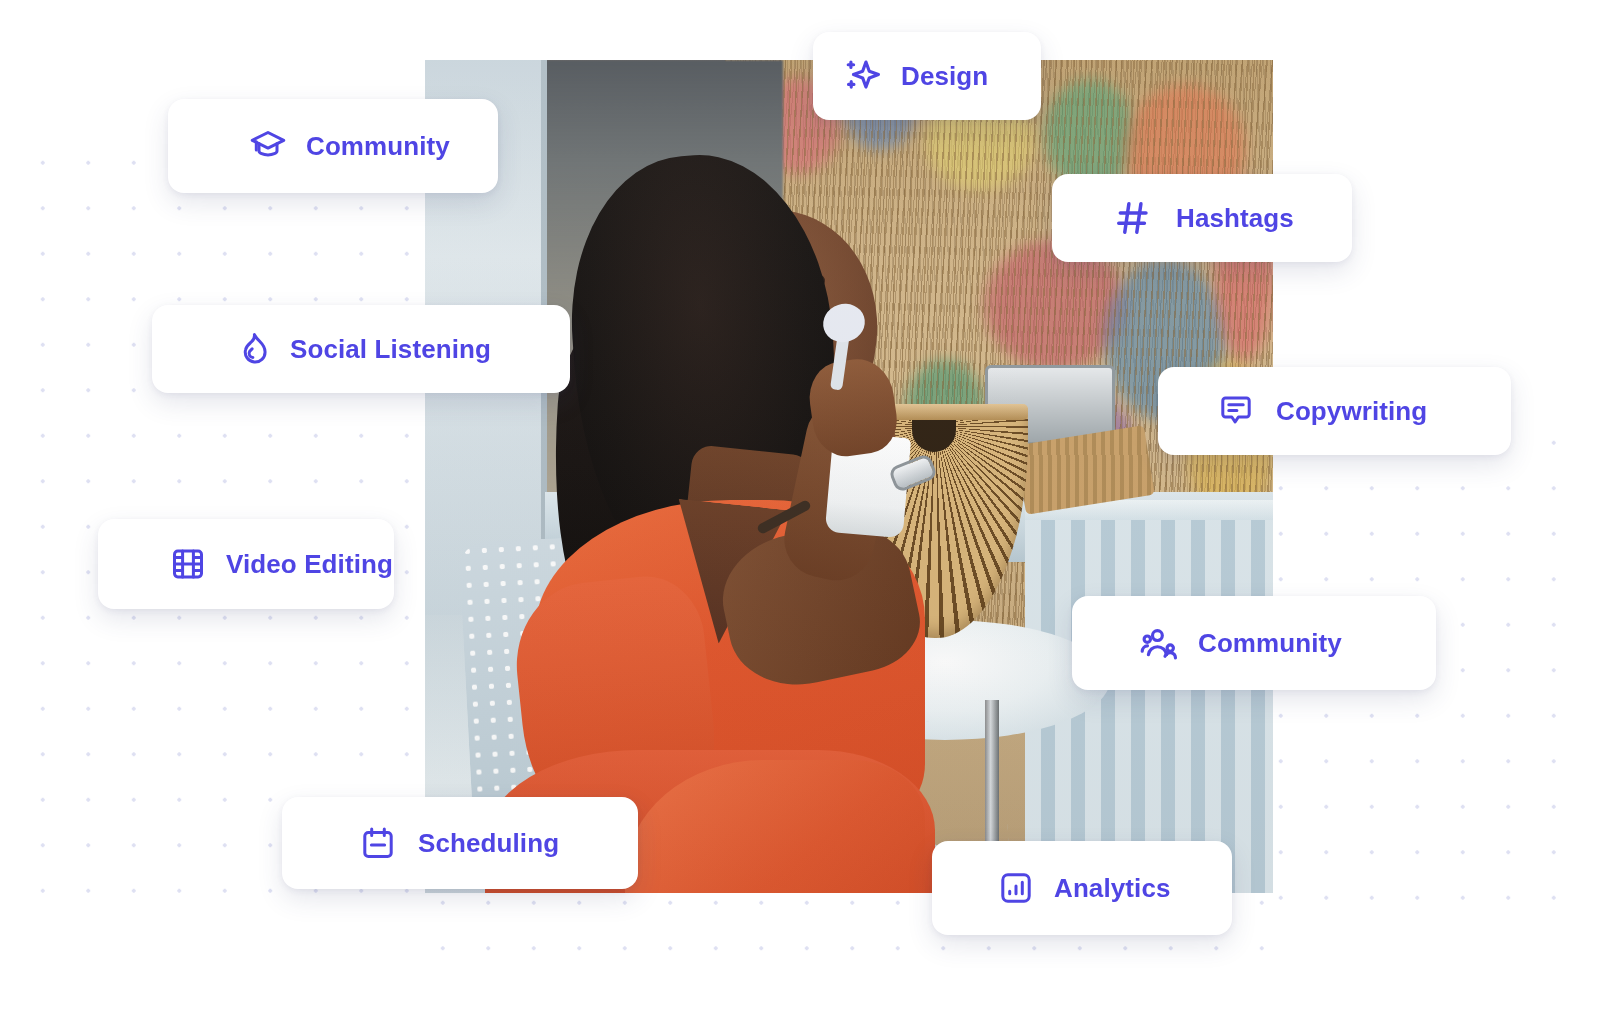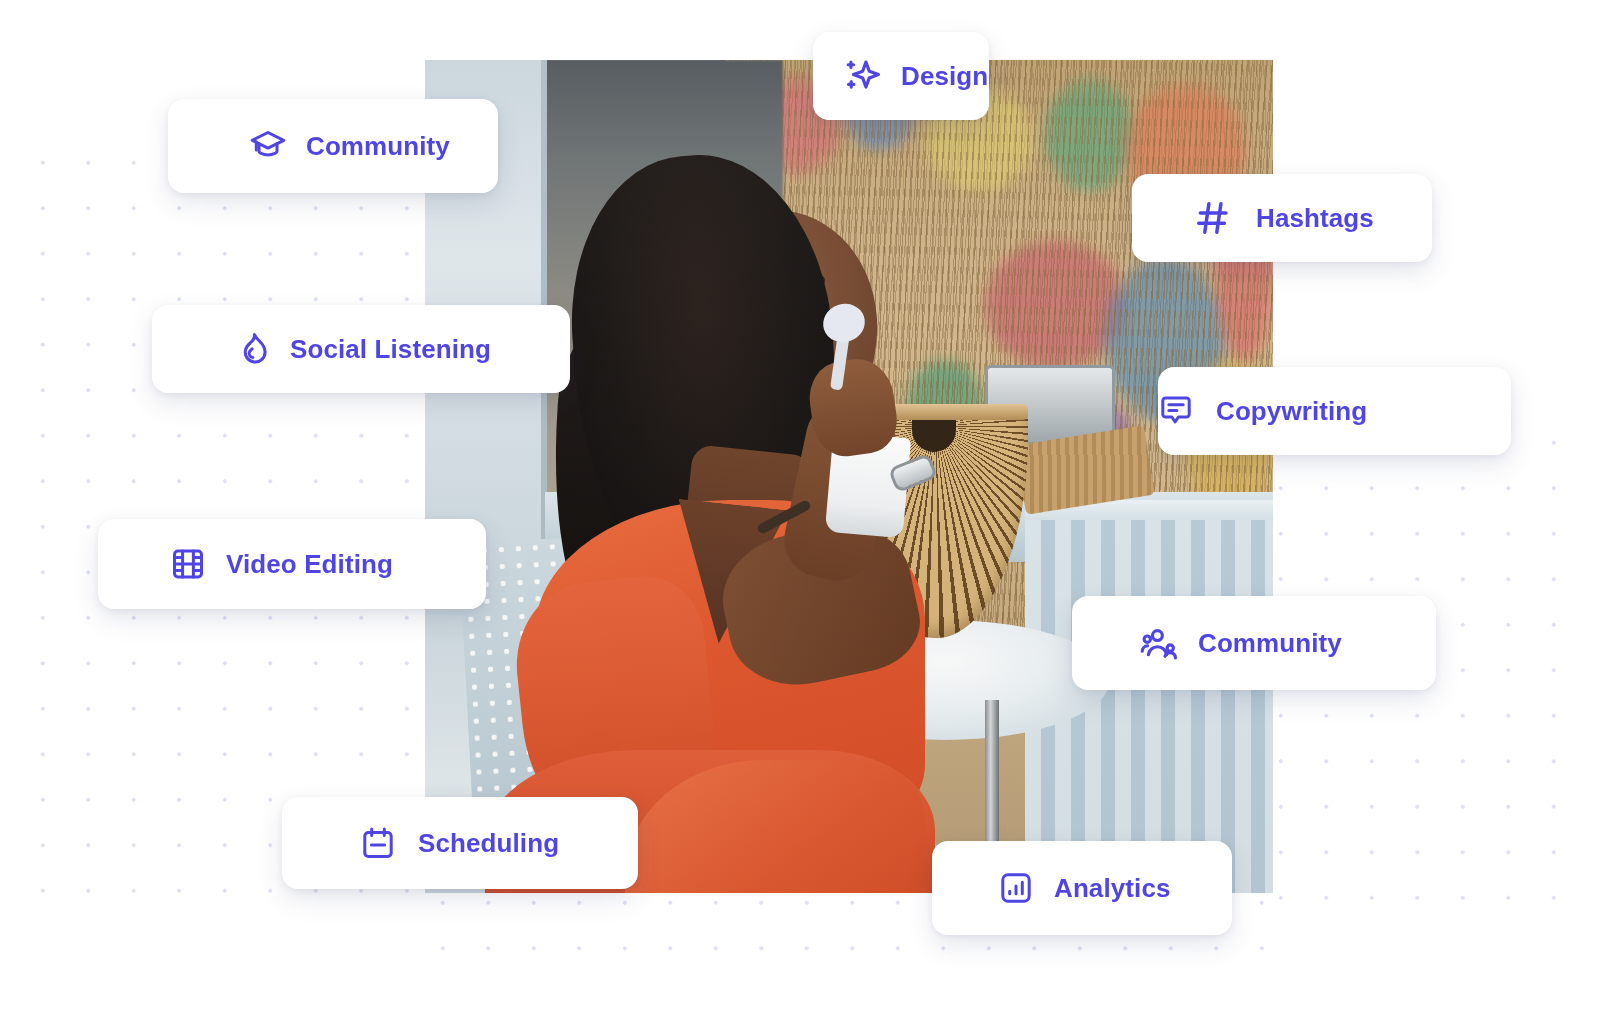--- a/index.html
+++ b/index.html
@@ -324,25 +324,25 @@
   .card .lbl {
     color: #4f45e4;
     font-size: 26px;
     font-weight: 700;
     letter-spacing: .1px;
     white-space: nowrap;
   }
   .card svg { display: block; }
 
   #card-research        { left: 168px;  top: 99px;  width: 330px; height: 94px;  padding-left: 82px; gap: 20px; }
-  #card-design          { left: 813px;  top: 32px;  width: 176px; height: 88px;  padding-left: 30px; gap: 20px; }
-  #card-hashtags        { left: 1132px; top: 174px; width: 300px; height: 88px;  padding-left: 62px; gap: 24px; }
+  #card-design          { left: 813px;  top: 32px;  width: 228px; height: 88px;  padding-left: 30px; gap: 20px; }
+  #card-hashtags        { left: 1052px; top: 174px; width: 300px; height: 88px;  padding-left: 62px; gap: 24px; }
   #card-social          { left: 152px;  top: 305px; width: 418px; height: 88px;  padding-left: 82px; gap: 20px; }
-  #card-copywriting     { left: 1158px; top: 367px; width: 353px; height: 88px;  gap: 22px; }
-  #card-video           { left: 98px;   top: 519px; width: 388px; height: 90px;  padding-left: 72px; gap: 20px; }
+  #card-copywriting     { left: 1158px; top: 367px; width: 353px; height: 88px;  padding-left: 60px; gap: 22px; }
+  #card-video           { left: 98px;   top: 519px; width: 296px; height: 90px;  padding-left: 72px; gap: 20px; }
   #card-community       { left: 1072px; top: 596px; width: 364px; height: 94px;  padding-left: 68px; gap: 20px; }
   #card-scheduling      { left: 282px;  top: 797px; width: 356px; height: 92px;  padding-left: 78px; gap: 22px; }
   #card-analytics       { left: 932px;  top: 841px; width: 300px; height: 94px;  padding-left: 66px; gap: 20px; }
 </style>
 </head>
 <body>
 
 <div id="stage">
 
   <div class="dotgrid" id="dots-left"></div>

